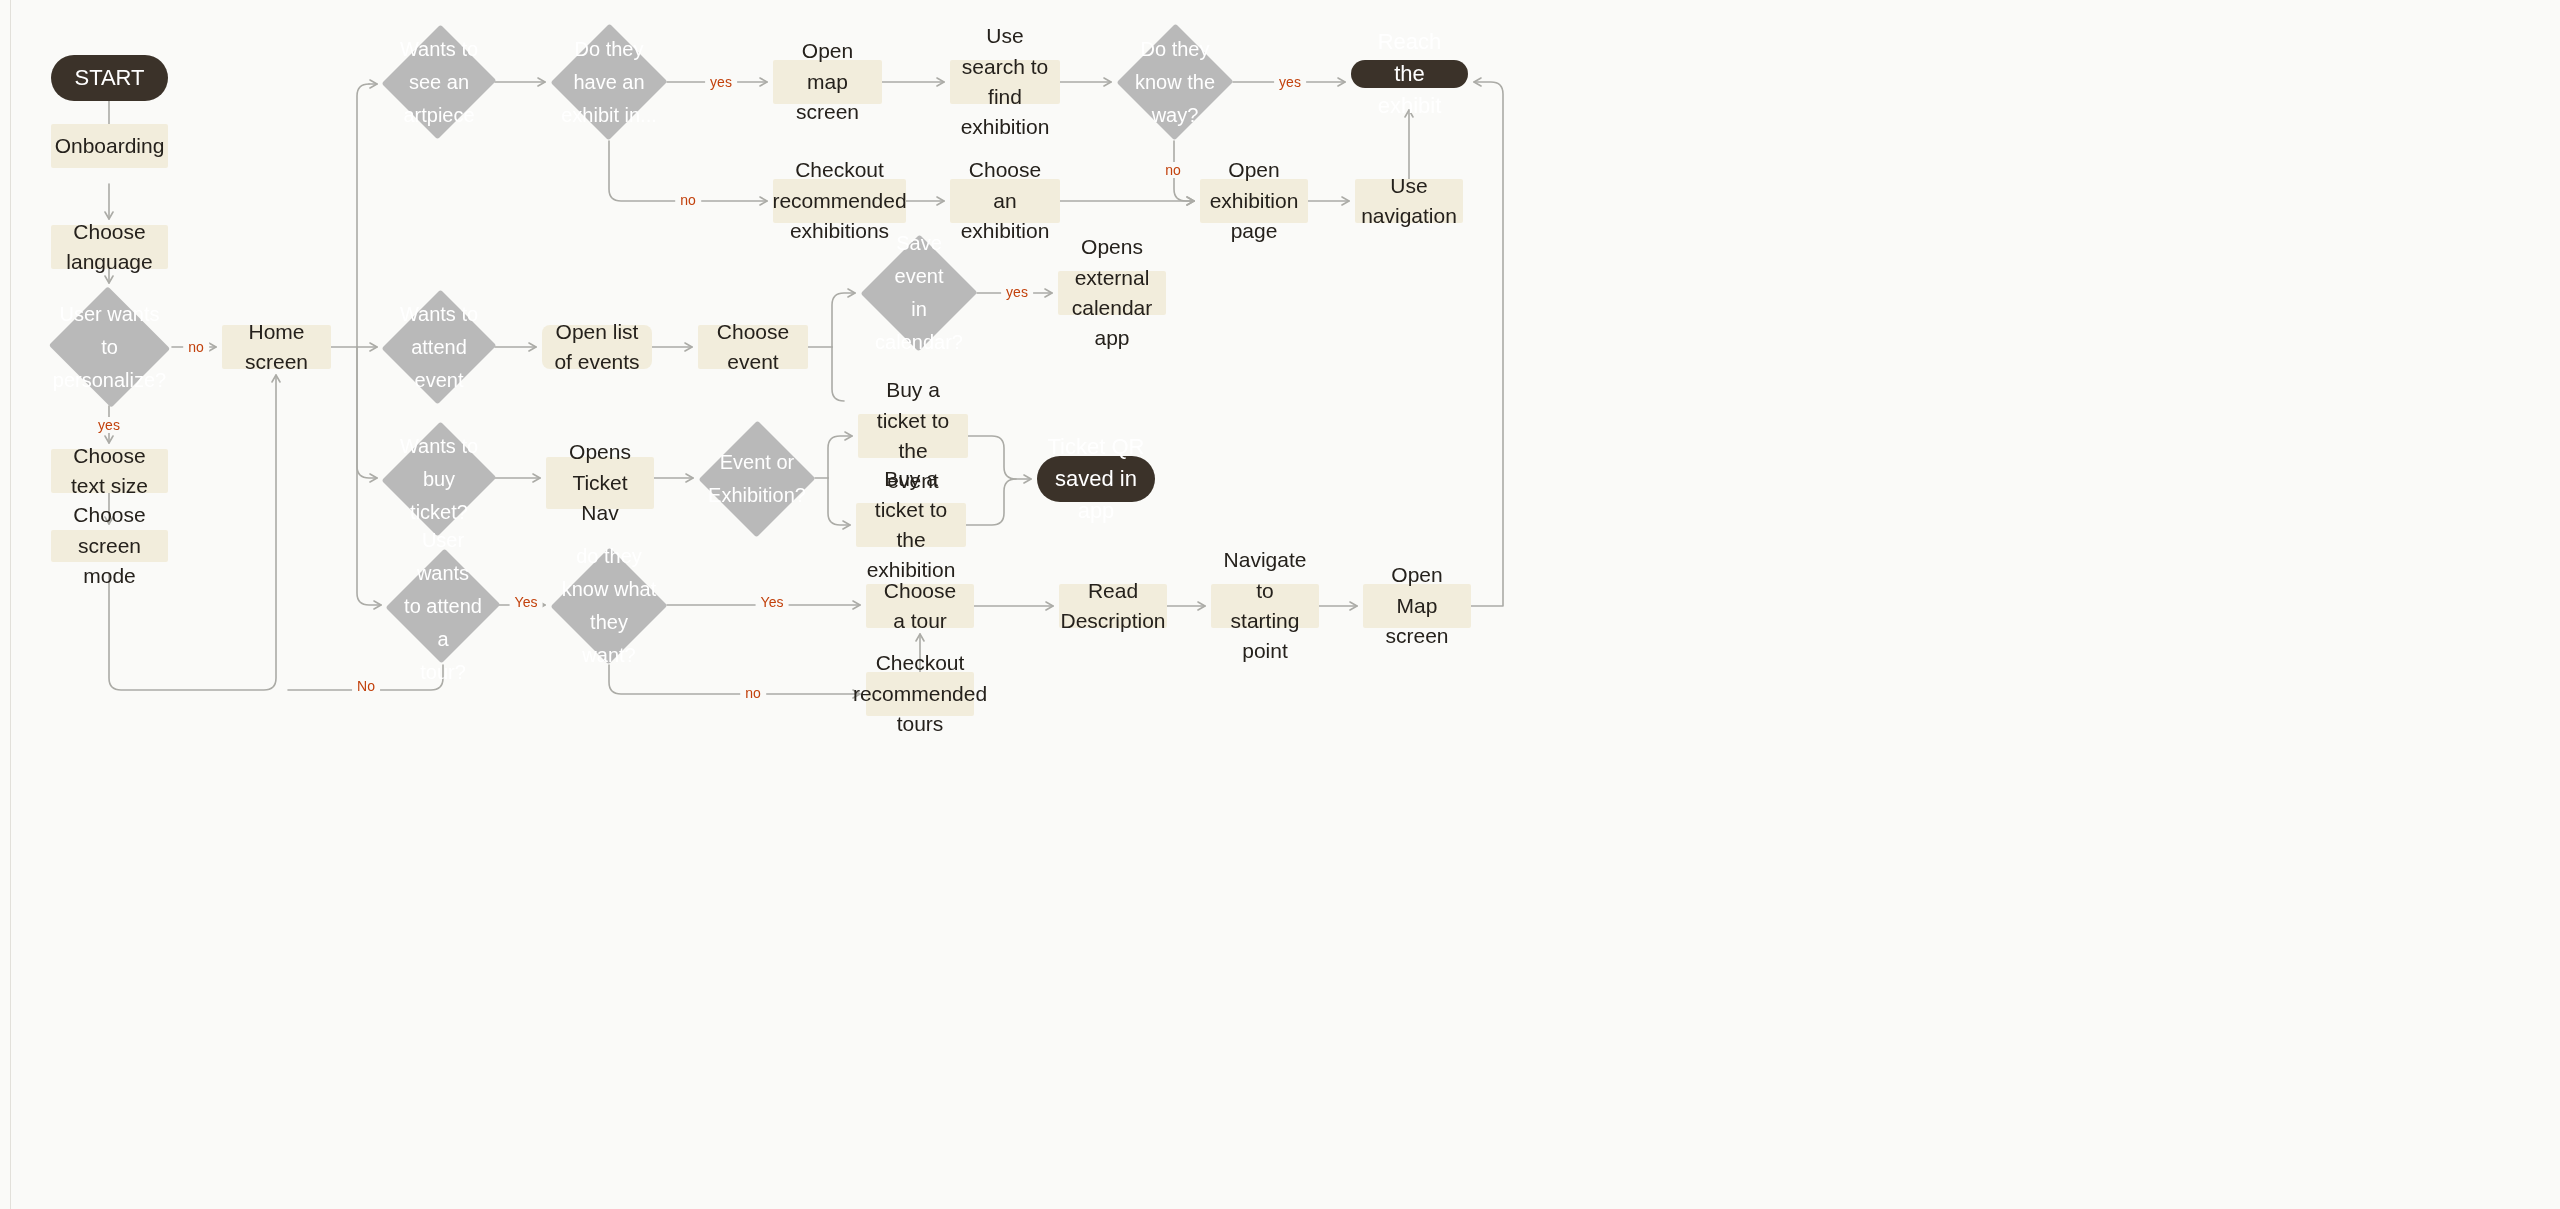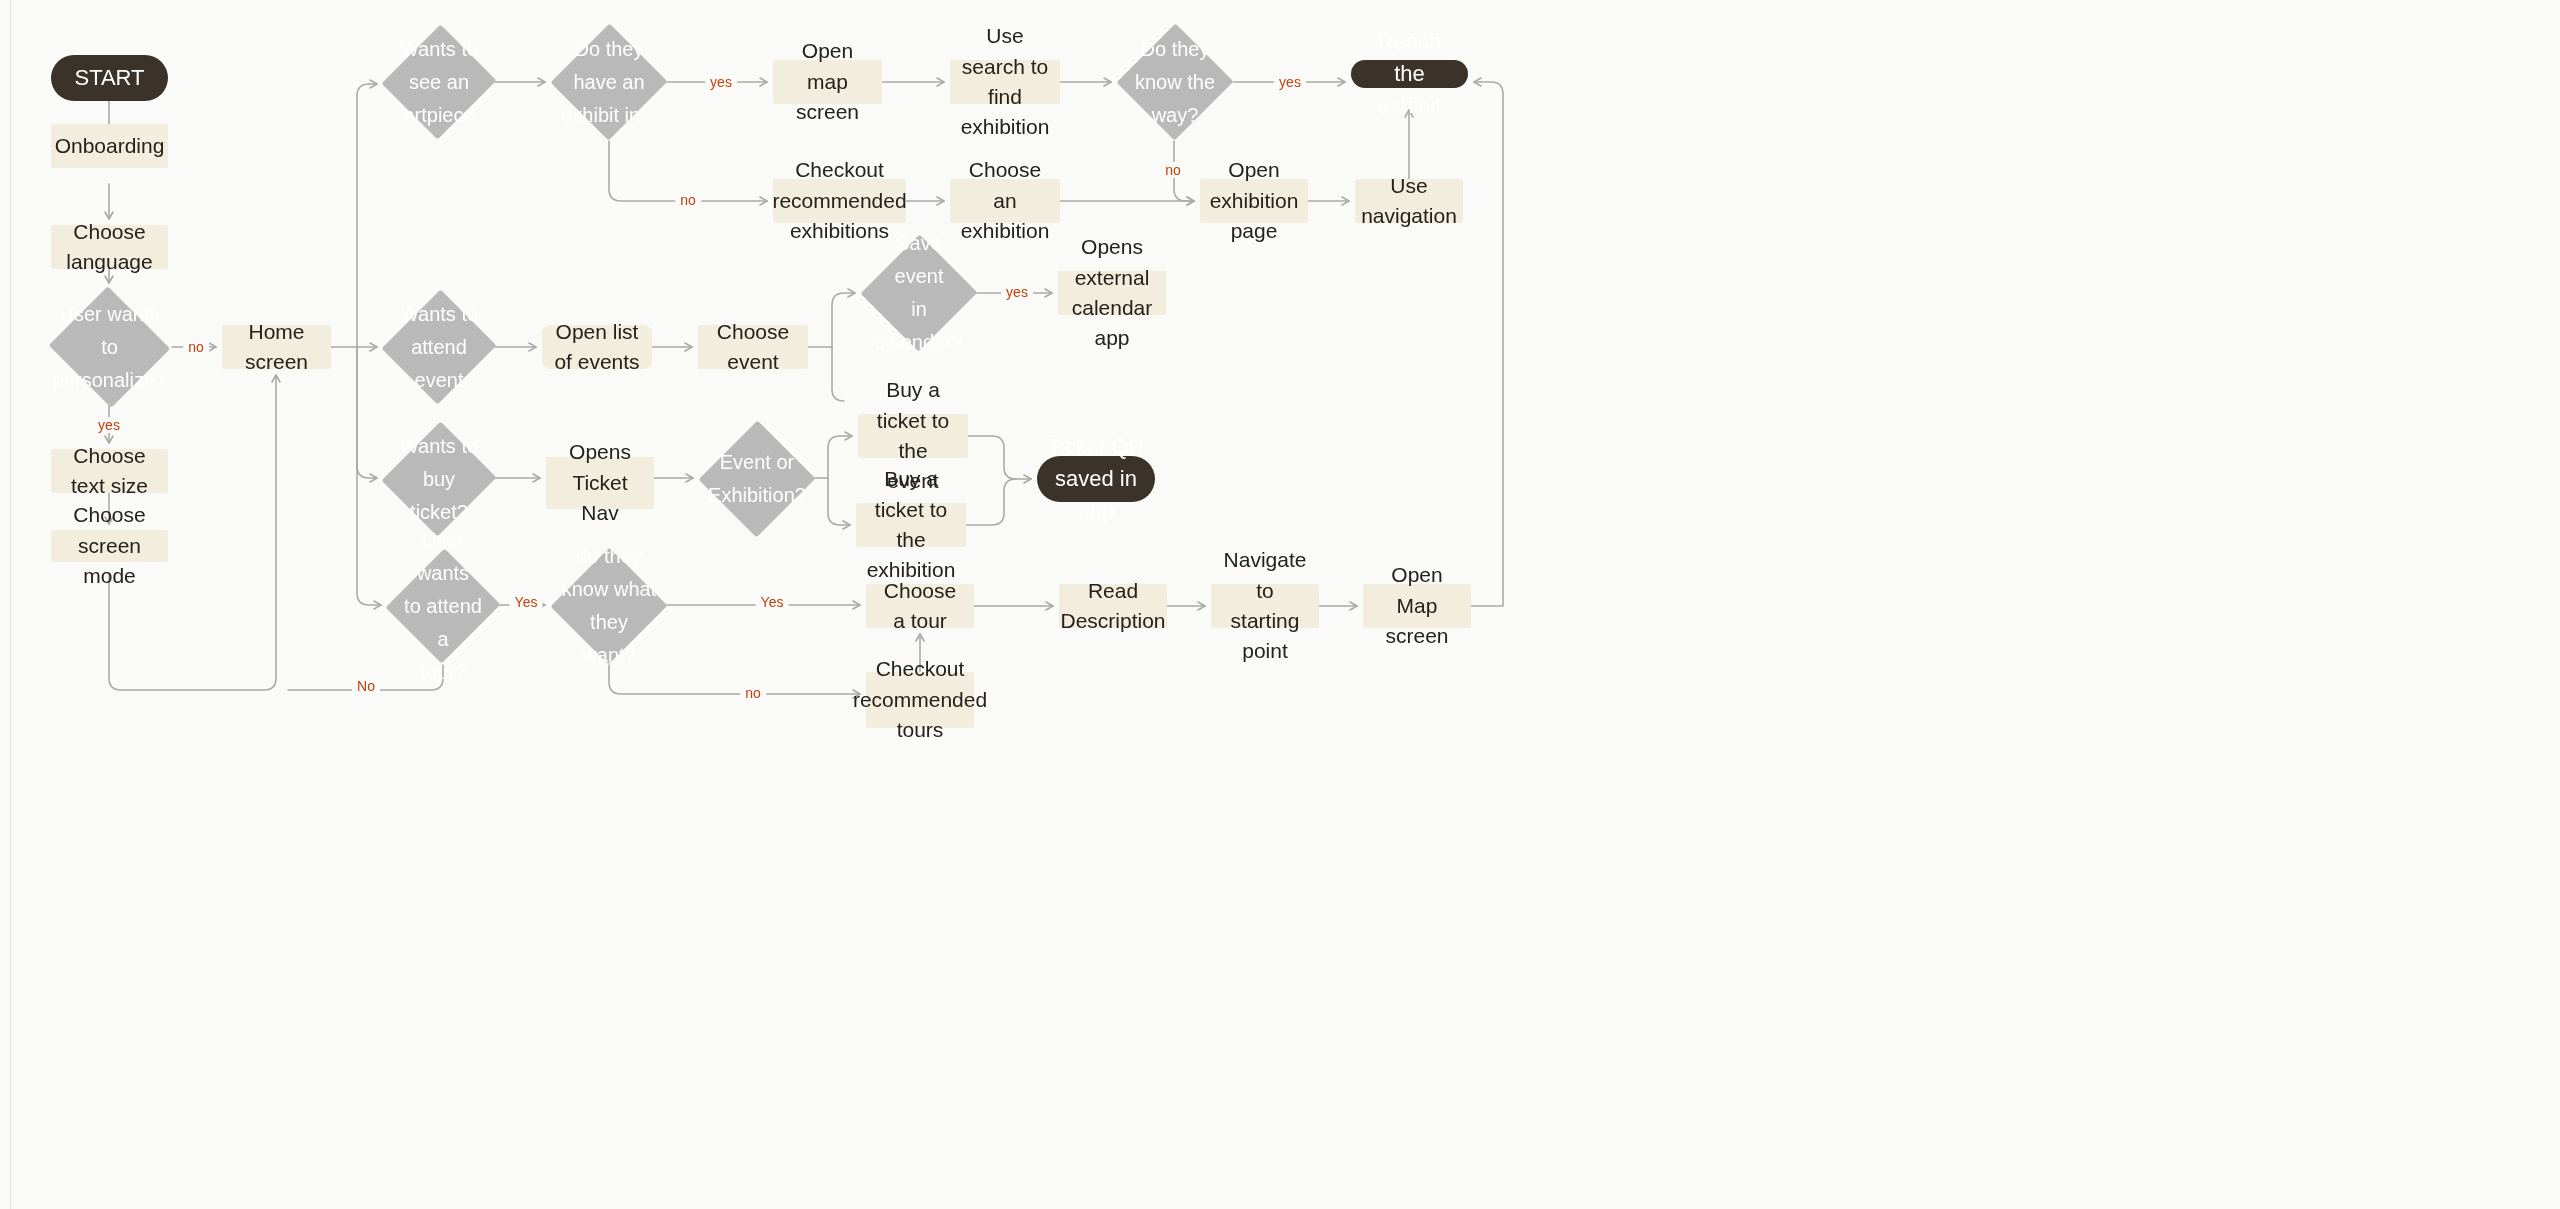--- a/index.html
+++ b/index.html
@@ -309,21 +309,21 @@
   <div class="node n-process" style="left:1059px;top:584px;width:108px;height:44px;">
     <span class="lbl">Read Description</span>
   </div>
   <div class="node n-process" style="left:1211px;top:584px;width:108px;height:44px;">
     <span class="lbl">Navigate to starting
 point</span>
   </div>
   <div class="node n-process" style="left:1363px;top:584px;width:108px;height:44px;">
     <span class="lbl">Open Map screen</span>
   </div>
-  <div class="node n-process" style="left:866px;top:672px;width:108px;height:56px;">
+  <div class="node n-process" style="left:866px;top:672px;width:108px;height:44px;">
     <span class="lbl">Checkout
 recommended tours</span>
   </div>
 
   <div class="edge-label" style="left:196px;top:347px;">no</div>
   <div class="edge-label" style="left:109px;top:425px;">yes</div>
   <div class="edge-label" style="left:721px;top:82px;">yes</div>
   <div class="edge-label" style="left:688px;top:200px;">no</div>
   <div class="edge-label" style="left:1290px;top:82px;">yes</div>
   <div class="edge-label" style="left:1173px;top:170px;">no</div>

